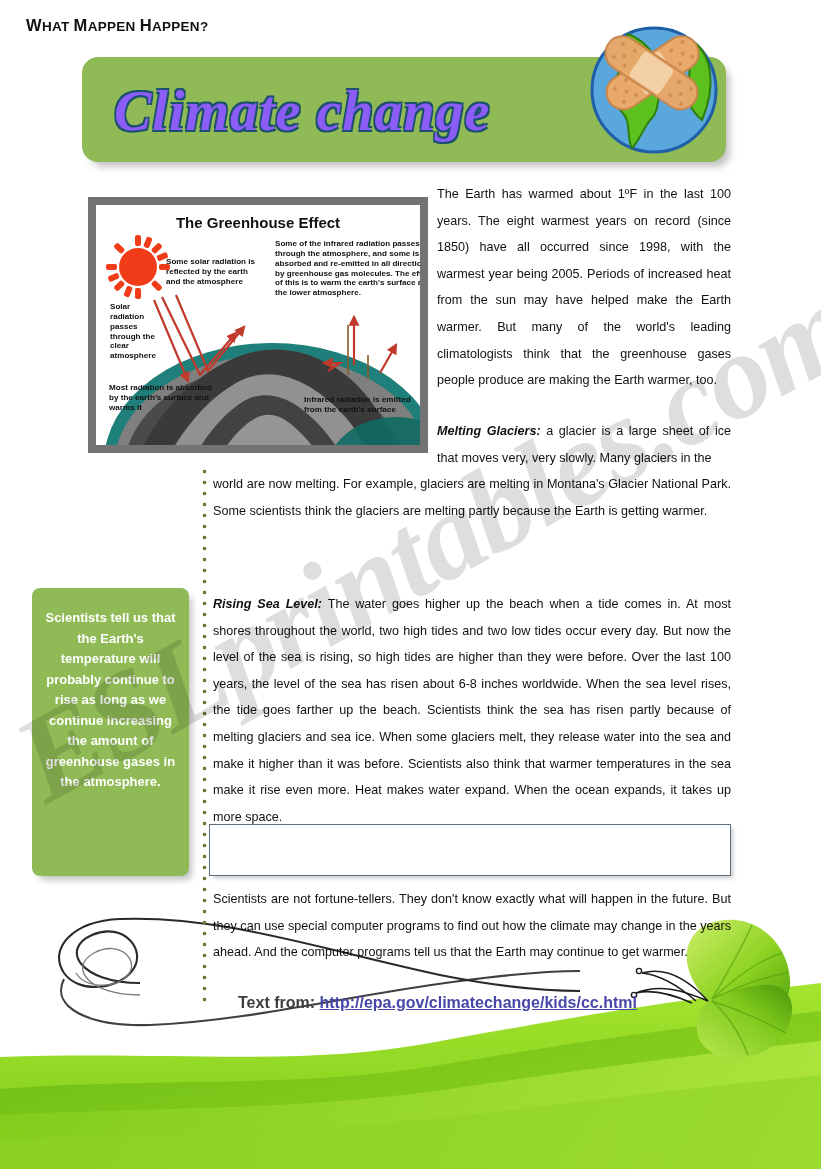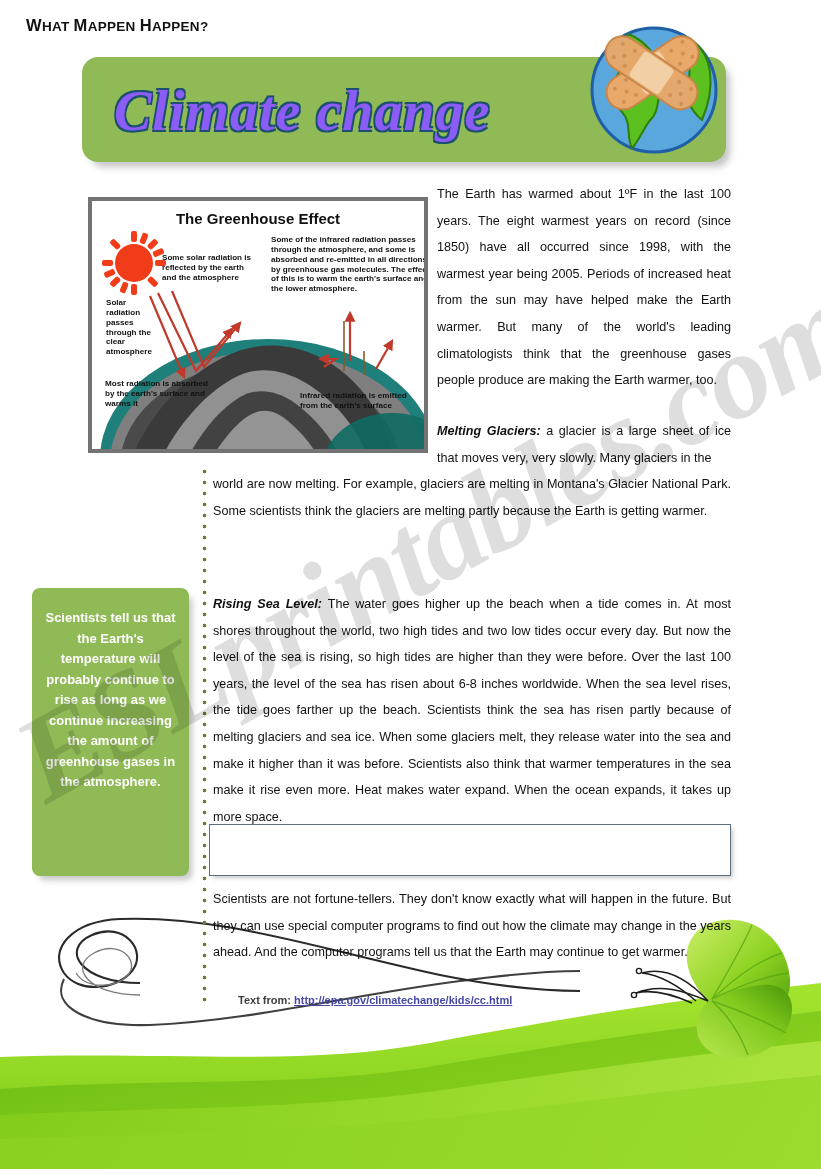--- a/index.html
+++ b/index.html
@@ -53,21 +53,21 @@
        0 0 2px #1c4f70;
     letter-spacing: 1px;
     white-space:nowrap;
     line-height:70px;
   }
   #globe-icon { position:absolute; left:582px; top:16px; width:150px; height:152px; z-index:14; }
 
   
   #greenhouse-figure {
     position:absolute; left:88px; top:197px; width:340px; height:256px;
-    border:4px solid #737373; background:#ffffff; z-index:12; overflow:hidden;
+    border:8px solid #737373; background:#ffffff; z-index:12; overflow:hidden;
   }
   #gh-title {
     position:absolute; left:0; top:9px; width:100%;
     text-align:center; font-family:"Liberation Sans", sans-serif;
     font-weight:700; font-size:15px; color:#111;
   }
   .gh-label {
     position:absolute; font-family:"Liberation Sans", sans-serif;
     font-size:8.1px; font-weight:700; color:#111; line-height:1.22;
   }
@@ -116,21 +116,21 @@
     position:absolute; left:26px; top:16px;
     font-family:"Liberation Sans", sans-serif;
     font-weight:700; font-size:13.5px; color:#111;
     letter-spacing:0.3px;
   }
   #wmh-title .cap { font-size:16.5px; }
 
   #source-line {
     position:absolute; left:238px; top:994px; z-index:24;
     font-family:"Liberation Sans", sans-serif;
-    font-size:11px; font-weight:700; color:#3d3d3d;
+    font-size:16px; font-weight:700; color:#3d3d3d;
   }
   #source-url { color:#4747a8; text-decoration:underline; }
 
   #butterfly { position:absolute; left:612px; top:905px; width:190px; height:165px; z-index:6; }
   #swirl { position:absolute; left:20px; bottom:120px; width:560px; height:140px; z-index:5; }
 </style>
 </head>
 <body>
 
 <svg id="bottom-wave" viewBox="0 0 821 230" preserveAspectRatio="none">

